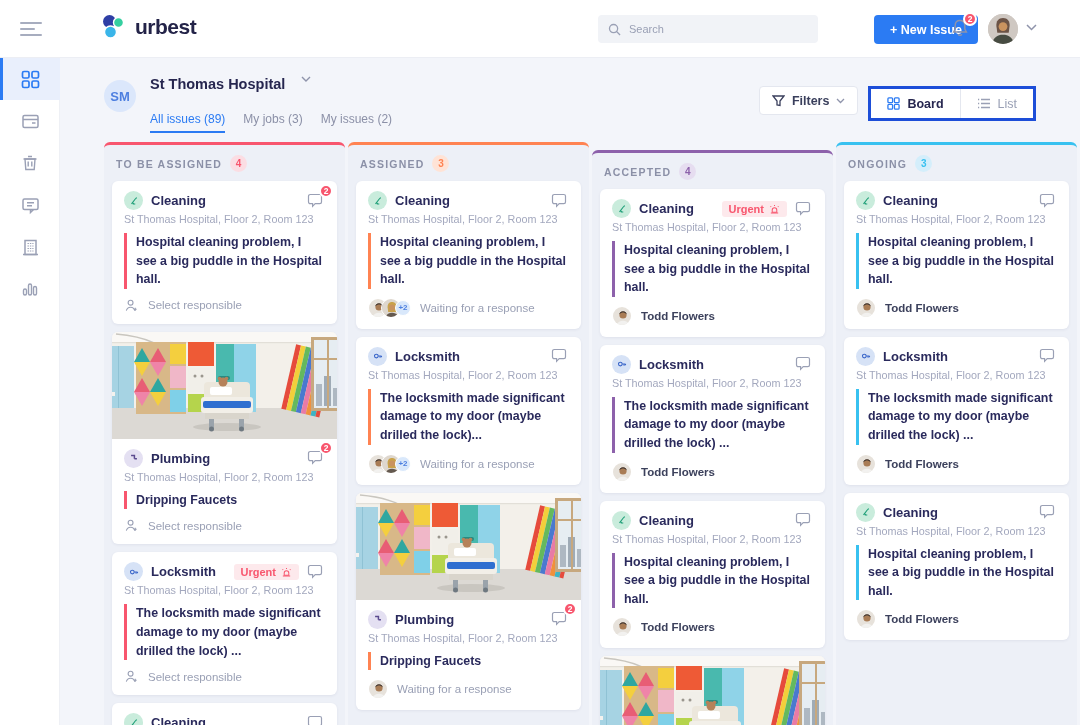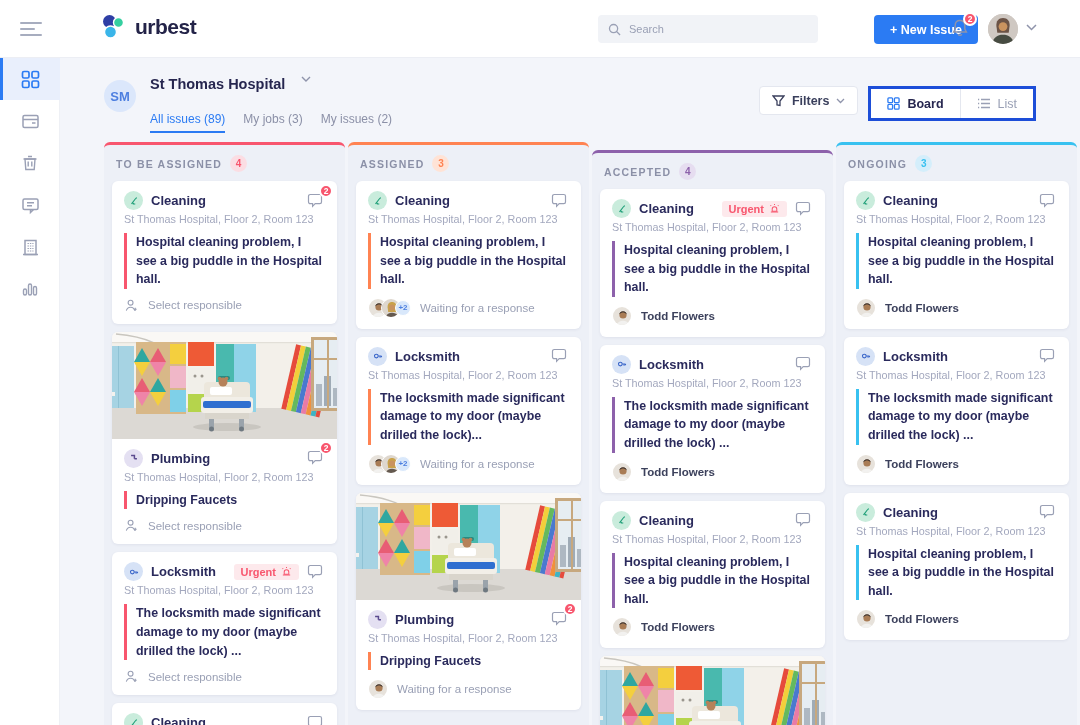--- a/index.html
+++ b/index.html
@@ -60,21 +60,21 @@
   .cards { display:flex; flex-direction:column; gap:8px; }
 
   .card { background:#fff; border-radius:6px; box-shadow:0 1px 3px rgba(40,40,90,.07); cursor:pointer; overflow:hidden; }
   .card-body { padding:10px 12px 11px; }
   .card-top { display:flex; align-items:center; gap:8px; }
   .cat-icon { width:19px; height:19px; border-radius:50%; display:flex; align-items:center; justify-content:center; flex:0 0 19px; }
   .cat-icon.cleaning  { background:#c9ecdc; color:#1f9f78; }
   .cat-icon.locksmith { background:#d6e2f6; color:#3a66c9; }
   .cat-icon.plumbing  { background:#e4e0f2; color:#5b4a8f; }
   .cat-name { font-size:13px; font-weight:700; color:#2a2a5c; flex:1; }
-  .urgent { background:#fde9ec; color:#f8566e; font-size:11px; font-weight:700; border-radius:3px; padding:2px 7px; display:flex; align-items:flex-start; gap:5px; }
+  .urgent { background:#fde9ec; color:#f8566e; font-size:11px; font-weight:700; border-radius:3px; padding:2px 7px; display:flex; align-items:flex-end; gap:5px; }
   .chat { position:relative; color:#9aa0b5; width:18px; height:16px; flex:0 0 18px; }
   .chat .nbadge { position:absolute; right:-8px; top:-9px; }
   .loc { font-size:10.8px; color:#a3a8be; margin-top:3px; }
   .desc { margin:8px 0 2px; padding-left:9px; border-left:3px solid #ccc; font-size:12.4px; font-weight:600; color:#2a2a5c; line-height:1.5; }
   .col-red .desc    { border-left-color:#f8566e; }
   .col-orange .desc { border-left-color:#ff8352; }
   .col-purple .desc { border-left-color:#8d61ab; }
   .col-cyan .desc   { border-left-color:#38c1f0; }
   .foot { display:flex; align-items:center; gap:9px; margin-top:9px; }
   .foot-label { font-size:11.5px; color:#9aa0b5; }

